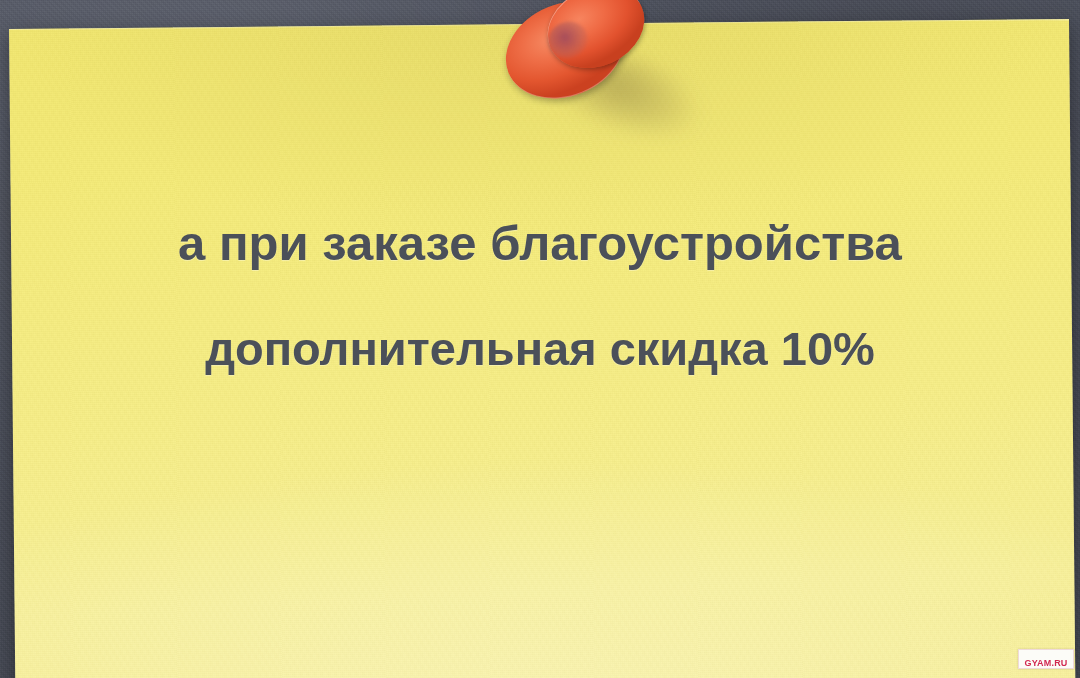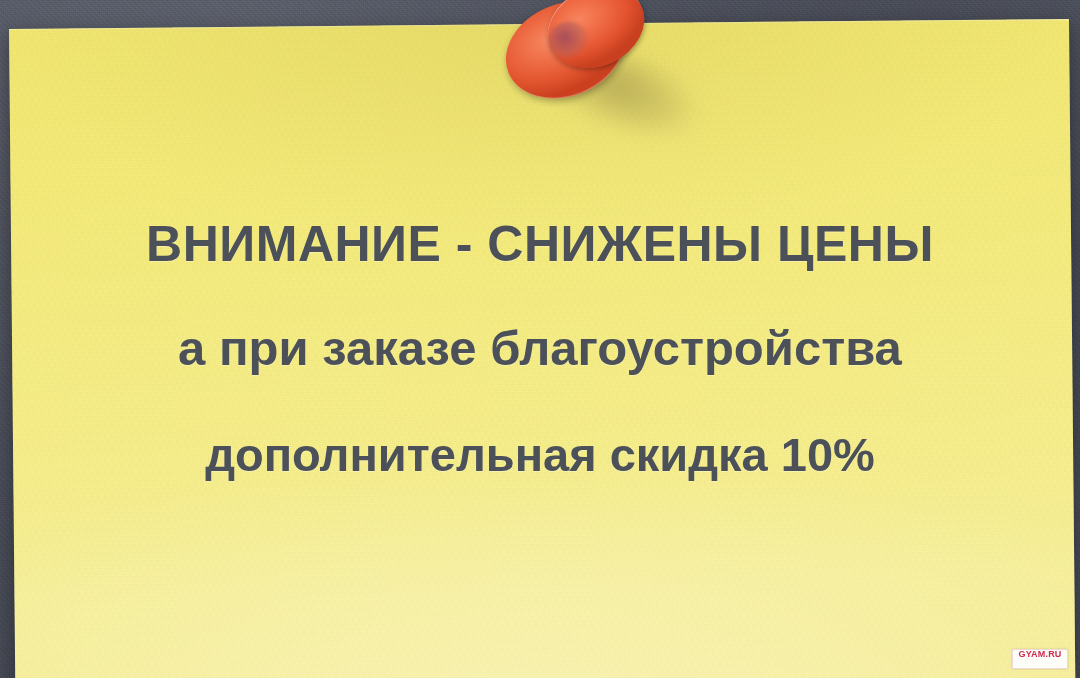--- a/index.html
+++ b/index.html
@@ -160,28 +160,28 @@
   .ad-line { display: block; }
   .line-0 { font-size: 50px; letter-spacing: .5px; margin-bottom: 22px; }
   .line-1 { font-size: 49px; letter-spacing: 0px;  margin-bottom: 24px; }
   .line-2 { font-size: 49px; letter-spacing: 0px;  margin-bottom: 24px; }
   .line-3 { font-size: 49px; letter-spacing: 0px;  margin-bottom: 24px; }
   .line-4 { font-size: 47px; letter-spacing: 0px;  margin-bottom: 0; }
 
   
   .watermark {
     position: absolute;
-    right: 12px;
+    right: 6px;
     bottom: 9px;
     width: 54px;
     height: 18px;
     background: #fdfdfd;
     border: 1px solid #efd9dd;
     display: flex;
-    align-items: flex-start;
+    align-items: flex-end;
     justify-content: center;
     box-shadow: 0 0 2px rgba(0,0,0,.18);
     opacity: .95;
   }
   .watermark-text {
     font-family: "Liberation Sans", sans-serif;
     font-size: 9px;
     font-weight: 700;
     letter-spacing: .2px;
     color: #cf1d4c;
@@ -204,21 +204,20 @@
   </div>
 
   <div class="pin">
     <div class="pin-needle"></div>
     <div class="pin-disc-base"></div>
     <div class="pin-disc-top"></div>
     <div class="pin-ring"></div>
   </div>
 
   <div class="ad-text">
-    <span class="ad-line line-0">ВНИМАНИЕ - СНИЖЕНЫ ЦЕНЫ</span>
     <span class="ad-line line-3">а при заказе благоустройства</span>
     <span class="ad-line line-4">дополнительная скидка 10%</span>
   </div>
 
   <div class="watermark">
     <span class="watermark-text">GYAM.RU</span>
   </div>
 
 </div>
 

